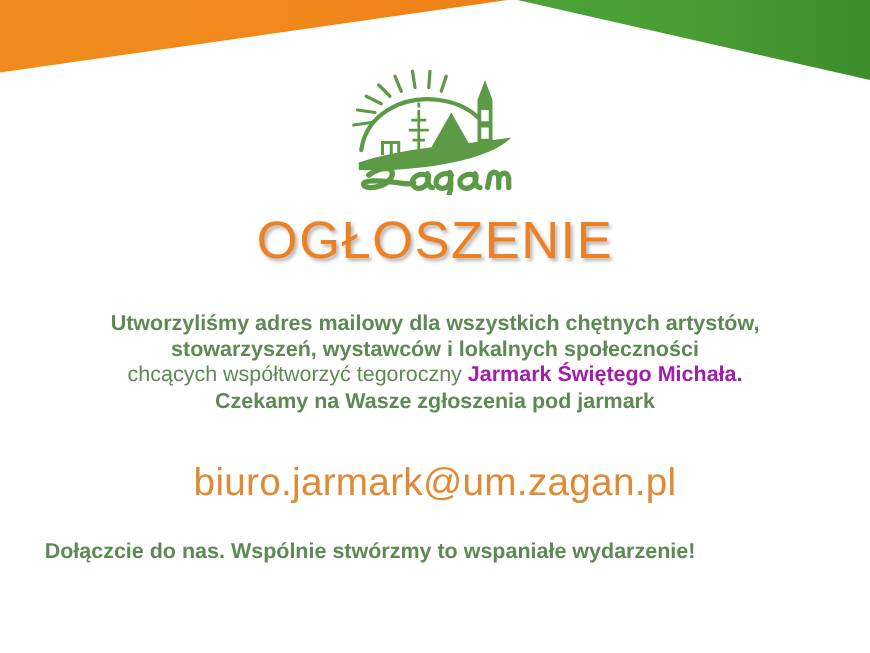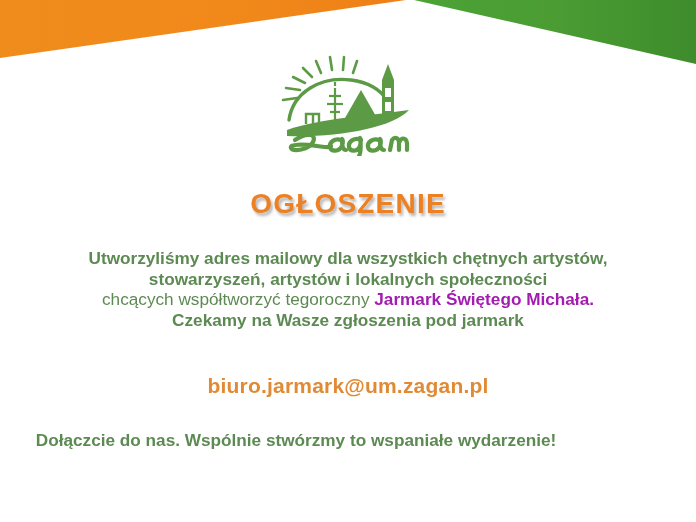--- a/index.html
+++ b/index.html
@@ -50,24 +50,24 @@
   
   #title-wrap {
     position: absolute;
     left: 0;
     top: 168px;
     width: 696px;
     text-align: center;
   }
   #headline {
     display: inline-block;
-    margin: 12px;
-    font-size: 28px;
+    margin: 0;
+    font-size: 42px;
     line-height: 48px;
-    font-weight: bold;
+    font-weight: normal;
     letter-spacing: 1.2px;
     color: #ED8022;
     text-shadow: 2px 3px 3px rgba(120,120,120,0.55);
     font-family: "Liberation Sans", "DejaVu Sans", sans-serif;
   }
 
   
   #body-wrap {
     position: absolute;
     left: 0;
@@ -94,23 +94,23 @@
   
   #email-wrap {
     position: absolute;
     left: 0;
     top: 371px;
     width: 696px;
     text-align: center;
   }
   #email {
     display: inline-block;
-    font-size: 21px;
+    font-size: 31px;
     line-height: 30px;
-    font-weight: bold;
+    font-weight: normal;
     color: #E08A35;
     letter-spacing: 0.2px;
   }
 
   
   #closing-wrap {
     position: absolute;
     left: 0;
     top: 429px;
     width: 592px;
@@ -206,21 +206,21 @@
       </g>
     </svg>
   </div>
 
   <div id="title-wrap">
     <h1 id="headline">OGŁOSZENIE</h1>
   </div>
 
   <div id="body-wrap">
     <span class="body-line">Utworzyliśmy adres mailowy dla wszystkich chętnych artystów,</span>
-    <span class="body-line">stowarzyszeń, artystów i lokalnych społeczności</span>
+    <span class="body-line">stowarzyszeń, wystawców i lokalnych społeczności</span>
     <span class="body-line"><span class="light">chcących współtworzyć tegoroczny </span><span class="strong">Jarmark Świętego Michała.</span></span>
     <span class="body-line">Czekamy na Wasze zgłoszenia pod jarmark</span>
   </div>
 
   <div id="email-wrap">
     <span id="email">biuro.jarmark@um.zagan.pl</span>
   </div>
 
   <div id="closing-wrap">
     <span id="closing">Dołączcie do nas. Wspólnie stwórzmy to wspaniałe wydarzenie!</span>

